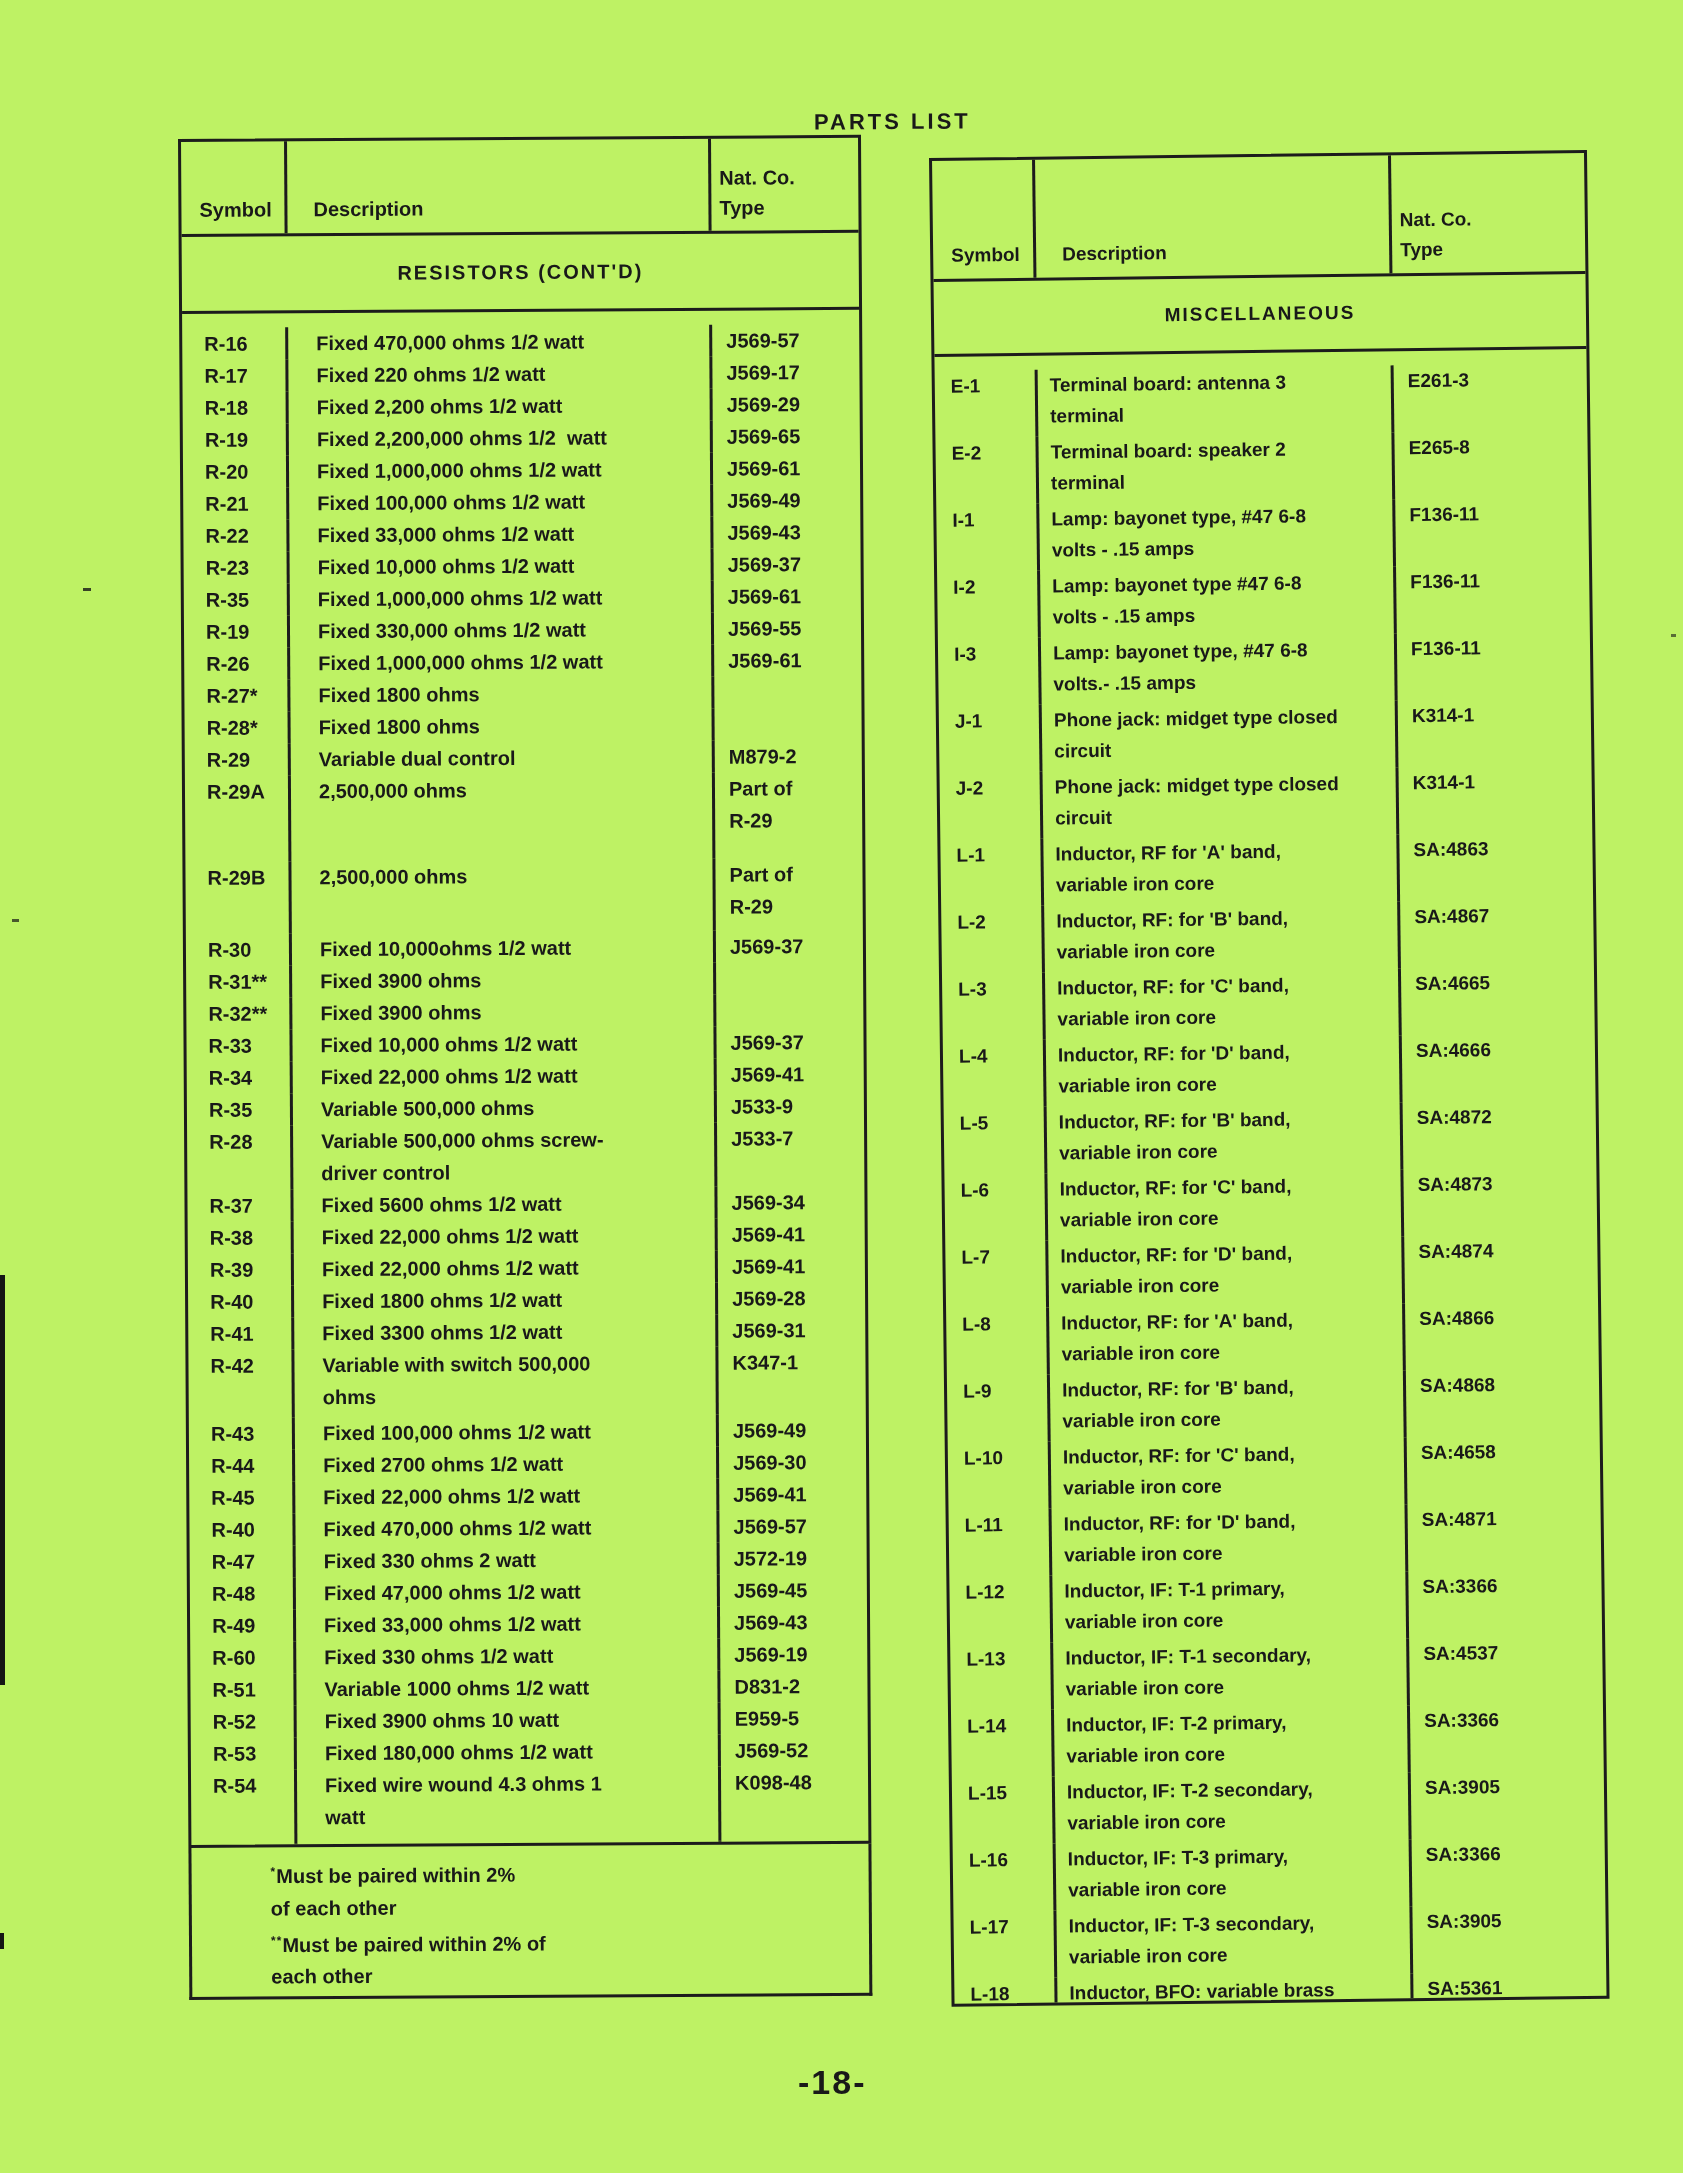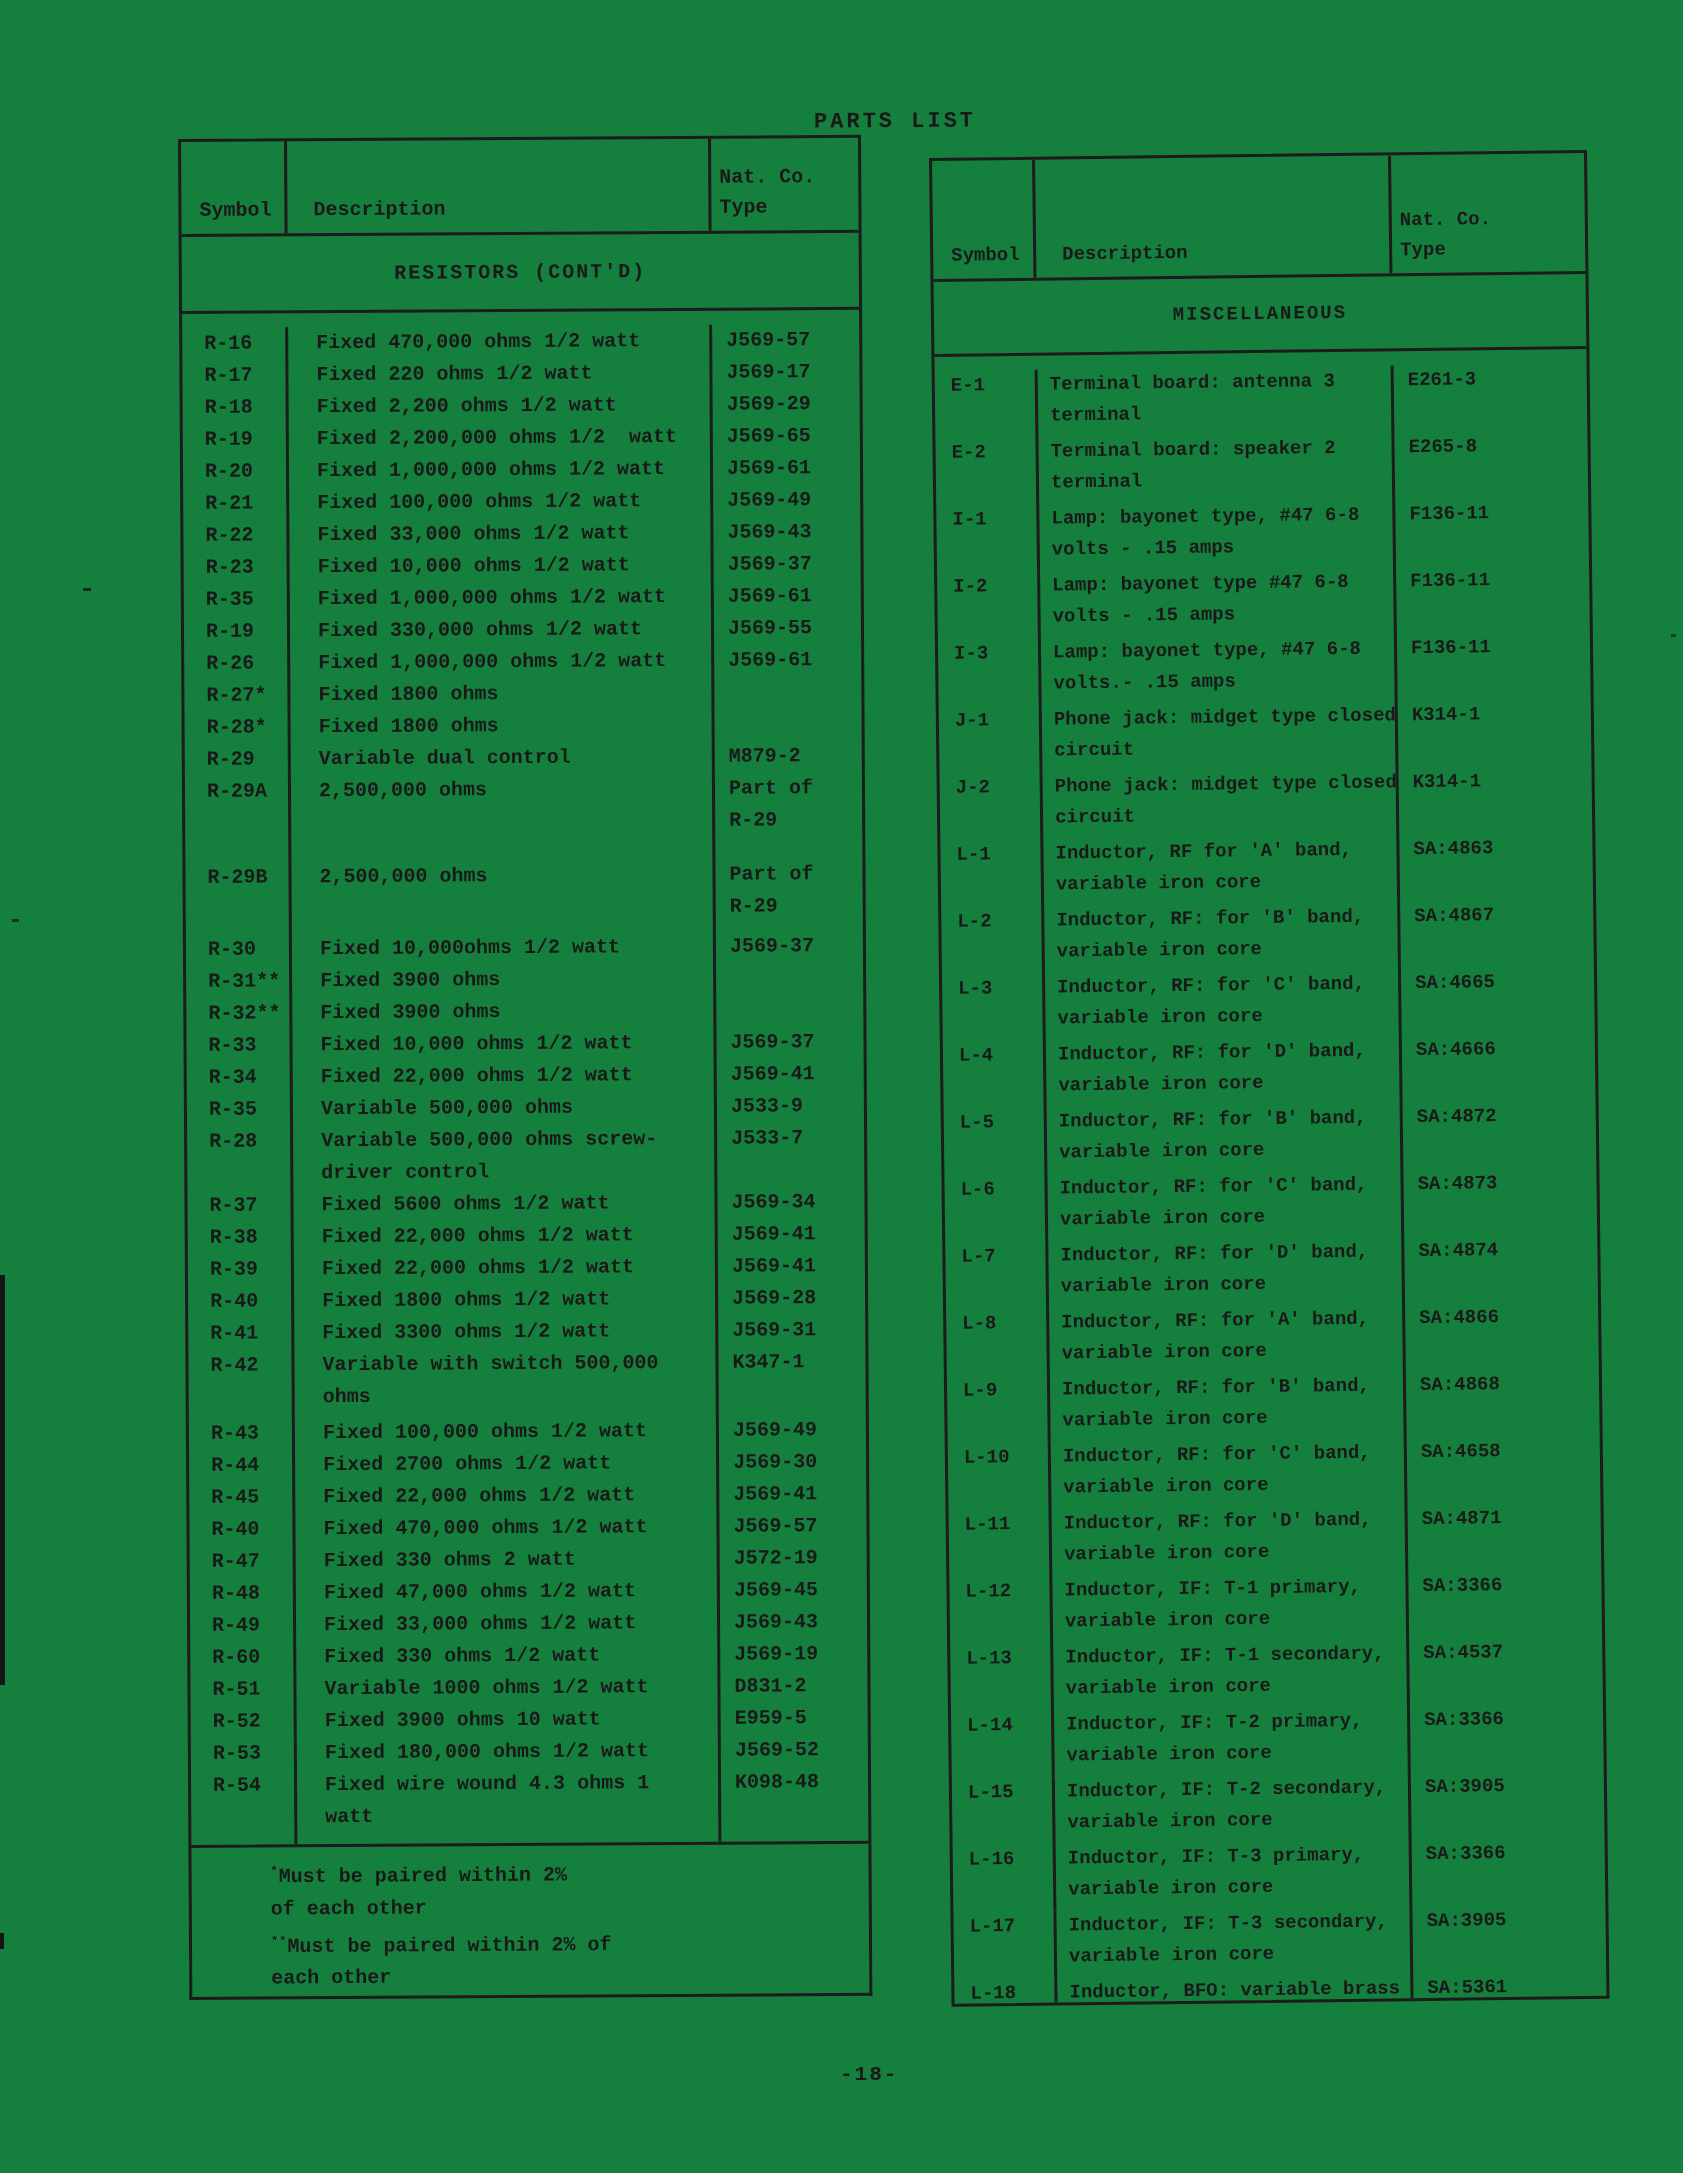--- a/index.html
+++ b/index.html
@@ -1,27 +1,27 @@
 <!DOCTYPE html>
 <html><head>
 <meta charset="utf-8">
 <style>
   html,body{margin:0;padding:0;background:#e8e6e0;}
   .sheet{
     position:relative;width:1683px;height:2173px;margin:0 auto;
-    background:#15803d;overflow:hidden;color:#191919;
-    font-family:Liberation Mono, monospace;
+    background:#bef264;overflow:hidden;color:#191919;
+    font-family:Liberation Sans, sans-serif;
     font-weight:700;
   }
   .title{
     position:absolute;top:109px;left:814px;font-size:22px;letter-spacing:3px;
     transform:rotate(-0.4deg);white-space:pre;
   }
   .pagenum{
-    position:absolute;top:2063px;left:840px;font-size:21px;letter-spacing:2px;white-space:pre;
+    position:absolute;top:2063px;left:798px;font-size:34px;letter-spacing:2px;white-space:pre;
   }
   .wrap{position:absolute;transform-origin:top left;}
   .wrap.left{top:139px;left:178px;width:683px;transform:rotate(-0.35deg);}
   .wrap.right{top:158px;left:929px;width:658px;transform:rotate(-0.7deg);}
   .ptable{
     box-sizing:border-box;border:3px solid #1c1c1c;display:flex;flex-direction:column;
     background:transparent;
   }
   .wrap.left .ptable{height:1709px;}
   .wrap.right .ptable{height:1849px;}

